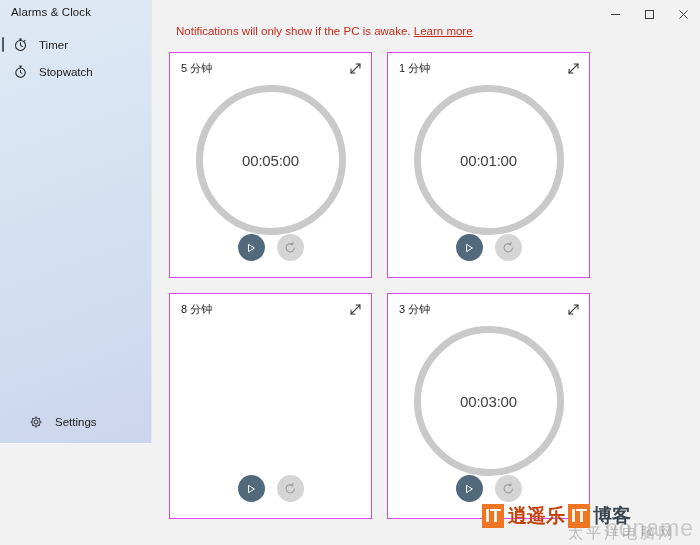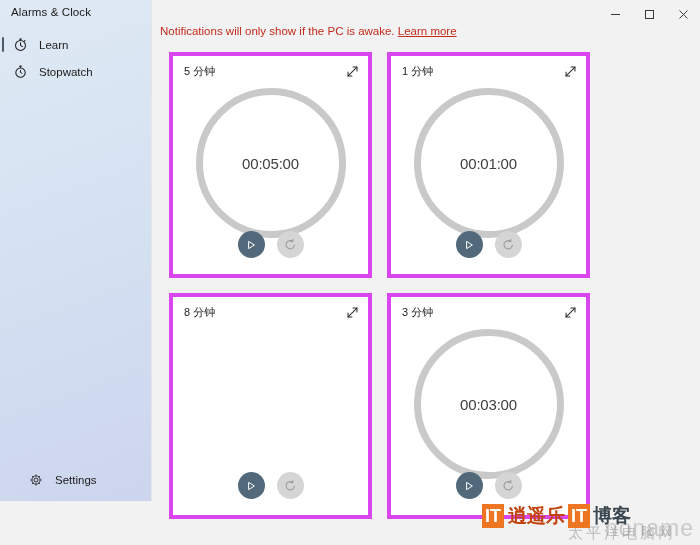--- a/index.html
+++ b/index.html
@@ -19,21 +19,21 @@
     width: 700px;
     height: 545px;
     display: flex;
     background: #f2f2f2;
   }
 
   
   .sidebar {
     position: relative;
     width: 152px;
-    height: 501px;
+    height: 443px;
     flex: 0 0 152px;
     background:
       linear-gradient(160deg, #dfe9f4 0%, #d9e5f3 28%, #d3e0f1 55%, #d0daf0 78%, #ccd5ed 100%);
     border-right: 1px solid #e6e6e6;
     box-sizing: border-box;
   }
   .app-title {
     position: absolute;
     left: 11px;
     top: 6px;
@@ -78,27 +78,27 @@
     color: #1e1e1e;
   }
   .nav-label {
     margin-left: 11px;
     font-size: 11.5px;
     color: #1b1b1b;
     white-space: nowrap;
   }
   .settings-item {
     position: absolute;
-    left: 16px;
+    left: 0;
     bottom: 8px;
     height: 27px;
     width: 100%;
     display: flex;
     align-items: center;
-    padding-left: 12px;
+    padding-left: 28px;
     box-sizing: border-box;
     cursor: default;
   }
 
   
   .main {
     position: relative;
     flex: 1 1 auto;
     height: 545px;
     background: #f2f2f2;
@@ -116,21 +116,21 @@
     height: 28px;
     display: flex;
     align-items: center;
     justify-content: center;
     color: #3a3a3a;
     cursor: default;
   }
 
   .banner {
     position: absolute;
-    left: 8px;
+    left: 24px;
     top: 25px;
     font-size: 11.5px;
     color: #c42b1c;
     white-space: nowrap;
   }
   .banner .learn {
     color: #c42b1c;
     text-decoration: underline;
     cursor: pointer;
   }
@@ -142,21 +142,21 @@
     top: 52px;
     width: 438px;
     display: grid;
     grid-template-columns: 203px 203px;
     grid-template-rows: 226px 226px;
     gap: 15px 15px;
   }
   .card {
     position: relative;
     background: #ffffff;
-    border: 4px solid #d946ef;
+    border: 1px solid #d946ef;
     box-sizing: border-box;
     overflow: hidden;
     text-decoration: underline;
   }
   .card-title {
     position: absolute;
     left: 11px;
     top: 8px;
     font-size: 11px;
     color: #1b1b1b;
@@ -305,21 +305,21 @@
         <span class="nav-ico">
           <svg width="15" height="15" viewBox="0 0 16 16" fill="none" stroke="currentColor" stroke-width="1.1">
             <circle cx="8" cy="9" r="5.3"></circle>
             <path d="M8 9 L8 5.6" stroke-width="1.1"></path>
             <path d="M8 9 L10.4 10.6" stroke-width="1.1"></path>
             <path d="M6.6 2.2 L9.4 2.2" stroke-width="1.2"></path>
             <path d="M8 2.2 L8 3.7" stroke-width="1.2"></path>
             <path d="M11.9 4.6 L13.1 3.4" stroke-width="1.1"></path>
           </svg>
         </span>
-        <span class="nav-label">Learn</span>
+        <span class="nav-label">Timer</span>
       </div>
 
 
 
       <div class="nav-item">
 
         <span class="nav-ico">
           <svg width="15" height="15" viewBox="0 0 16 16" fill="none" stroke="currentColor" stroke-width="1.1">
             <circle cx="8" cy="9.2" r="5"></circle>
             <path d="M8 6.4 L8 9.2 L10 10" stroke-width="1"></path>

